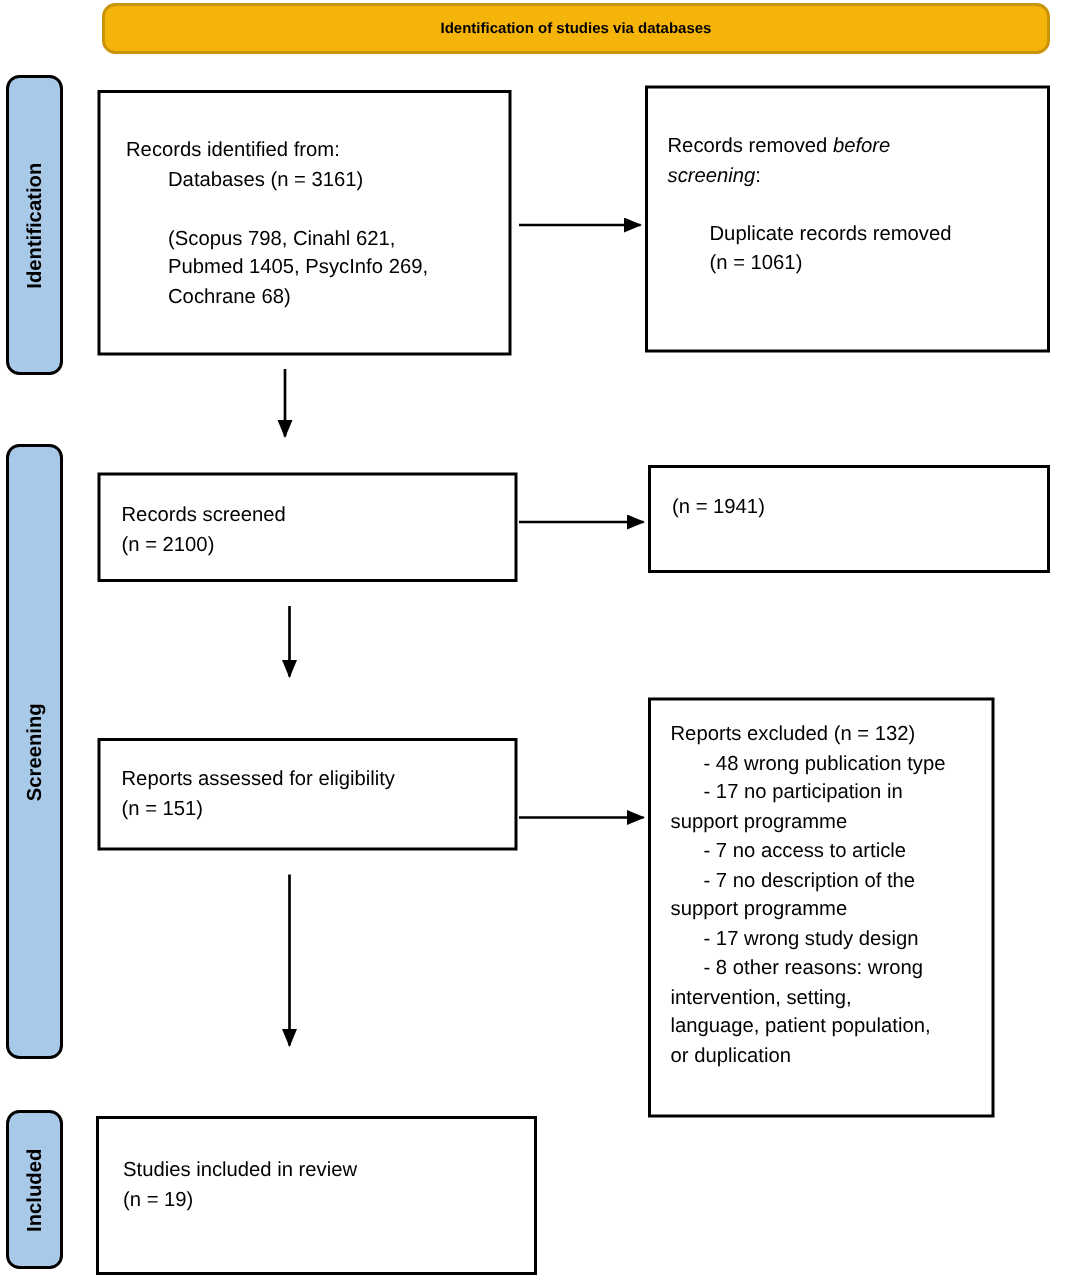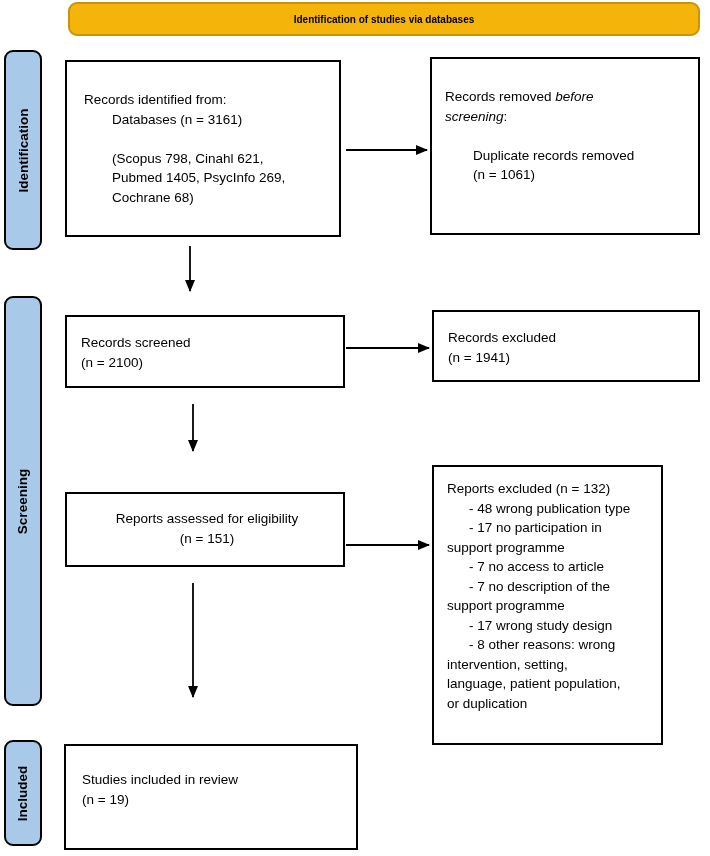--- a/index.html
+++ b/index.html
@@ -49,21 +49,21 @@
     font-size: 13.5px;
     line-height: 19.5px;
   }
   .box .line { min-height: 19.5px; }
   .ind  { padding-left: 28px; }  
   .ind2 { padding-left: 22px; }  
   #box-records-identified { left: 65px;  top: 60px;  width: 276px; height: 177px; padding: 28px 10px 0 17px; }
   #box-records-removed    { left: 430px; top: 57px;  width: 270px; height: 178px; padding: 28px 10px 0 13px; }
   #box-records-screened   { left: 65px;  top: 315px; width: 280px; height: 73px;  padding: 16px 10px 1px 14px; }
   #box-records-excluded   { left: 432px; top: 310px; width: 268px; height: 72px;  padding: 16px 10px 0 14px; }
-  #box-reports-assessed   { left: 65px;  top: 492px; width: 280px; height: 75px;  padding: 15px 10px 0 14px; text-align: center; }
+  #box-reports-assessed   { left: 65px;  top: 492px; width: 280px; height: 75px;  padding: 15px 10px 0 14px; }
   #box-reports-excluded   { left: 432px; top: 465px; width: 231px; height: 280px; padding: 12px 8px 0 13px; }
   #box-studies-included   { left: 64px;  top: 744px; width: 294px; height: 106px; padding: 24px 10px 16px 16px; }
   .arrows {
     position: absolute;
     left: 0; top: 0;
     pointer-events: none;
   }
 </style>
 </head>
 <body>
@@ -114,21 +114,20 @@
     <div class="line ind">Duplicate records removed</div>
     <div class="line ind">(n = 1061)</div>
   </div>
 
   <div class="box" id="box-records-screened">
     <div class="line">Records screened</div>
     <div class="line">(n = 2100)</div>
   </div>
 
   <div class="box" id="box-records-excluded">
-    <div class="line">Records excluded</div>
     <div class="line">(n = 1941)</div>
   </div>
 
   <div class="box" id="box-reports-assessed">
     <div class="line">Reports assessed for eligibility</div>
     <div class="line">(n = 151)</div>
   </div>
 
   <div class="box" id="box-reports-excluded">
     <div class="line">Reports excluded (n = 132)</div>

